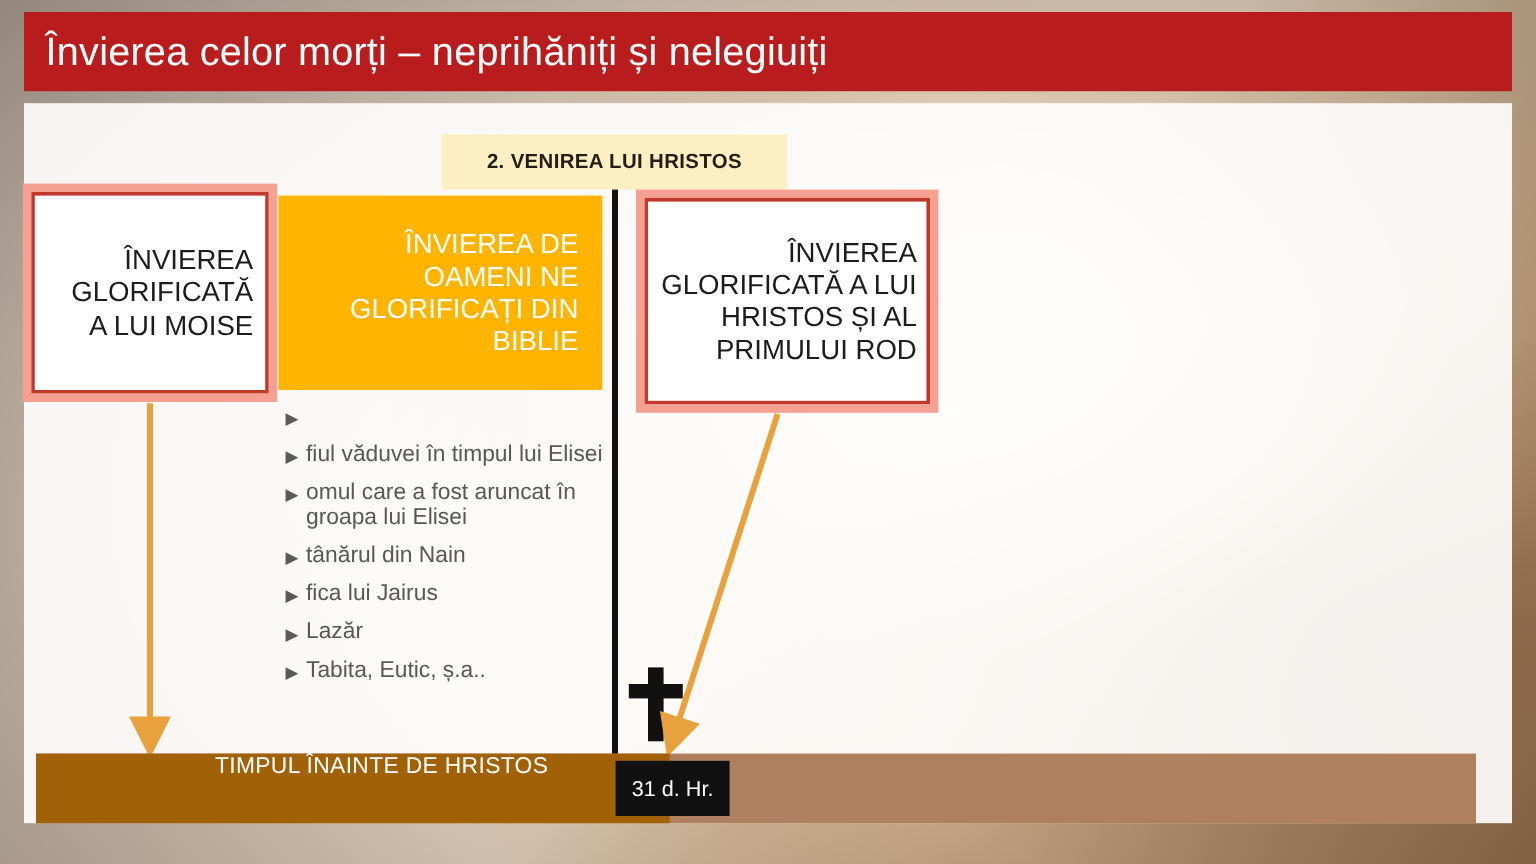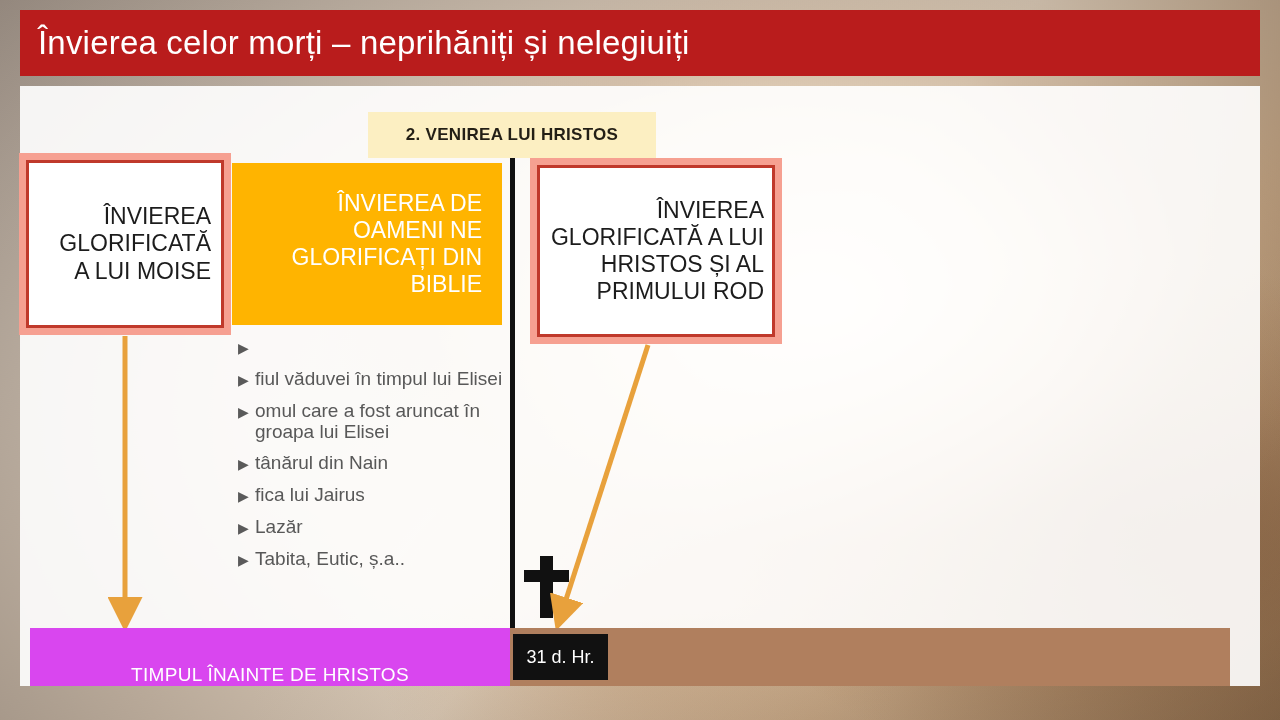--- a/index.html
+++ b/index.html
@@ -188,24 +188,25 @@
     width: 1200px;
     height: 58px;
     background: #b07f5e;
   }
   .timeline-left {
     position: absolute;
     left: 30px;
     top: 628px;
     width: 480px;
     height: 58px;
-    background: #d946ef;
-    display: flex;
-    align-items: flex-end;
+    background: #a16207;
+    display: flex;
+    align-items: flex-start;
     justify-content: center;
+    padding-left: 48px;
   }
   .timeline-left span {
     color: #ffffff;
     font-size: 19px;
     letter-spacing: 0.3px;
   }
   .timeline-right-label {
     position: absolute;
     left: 515px;
     top: 628px;

